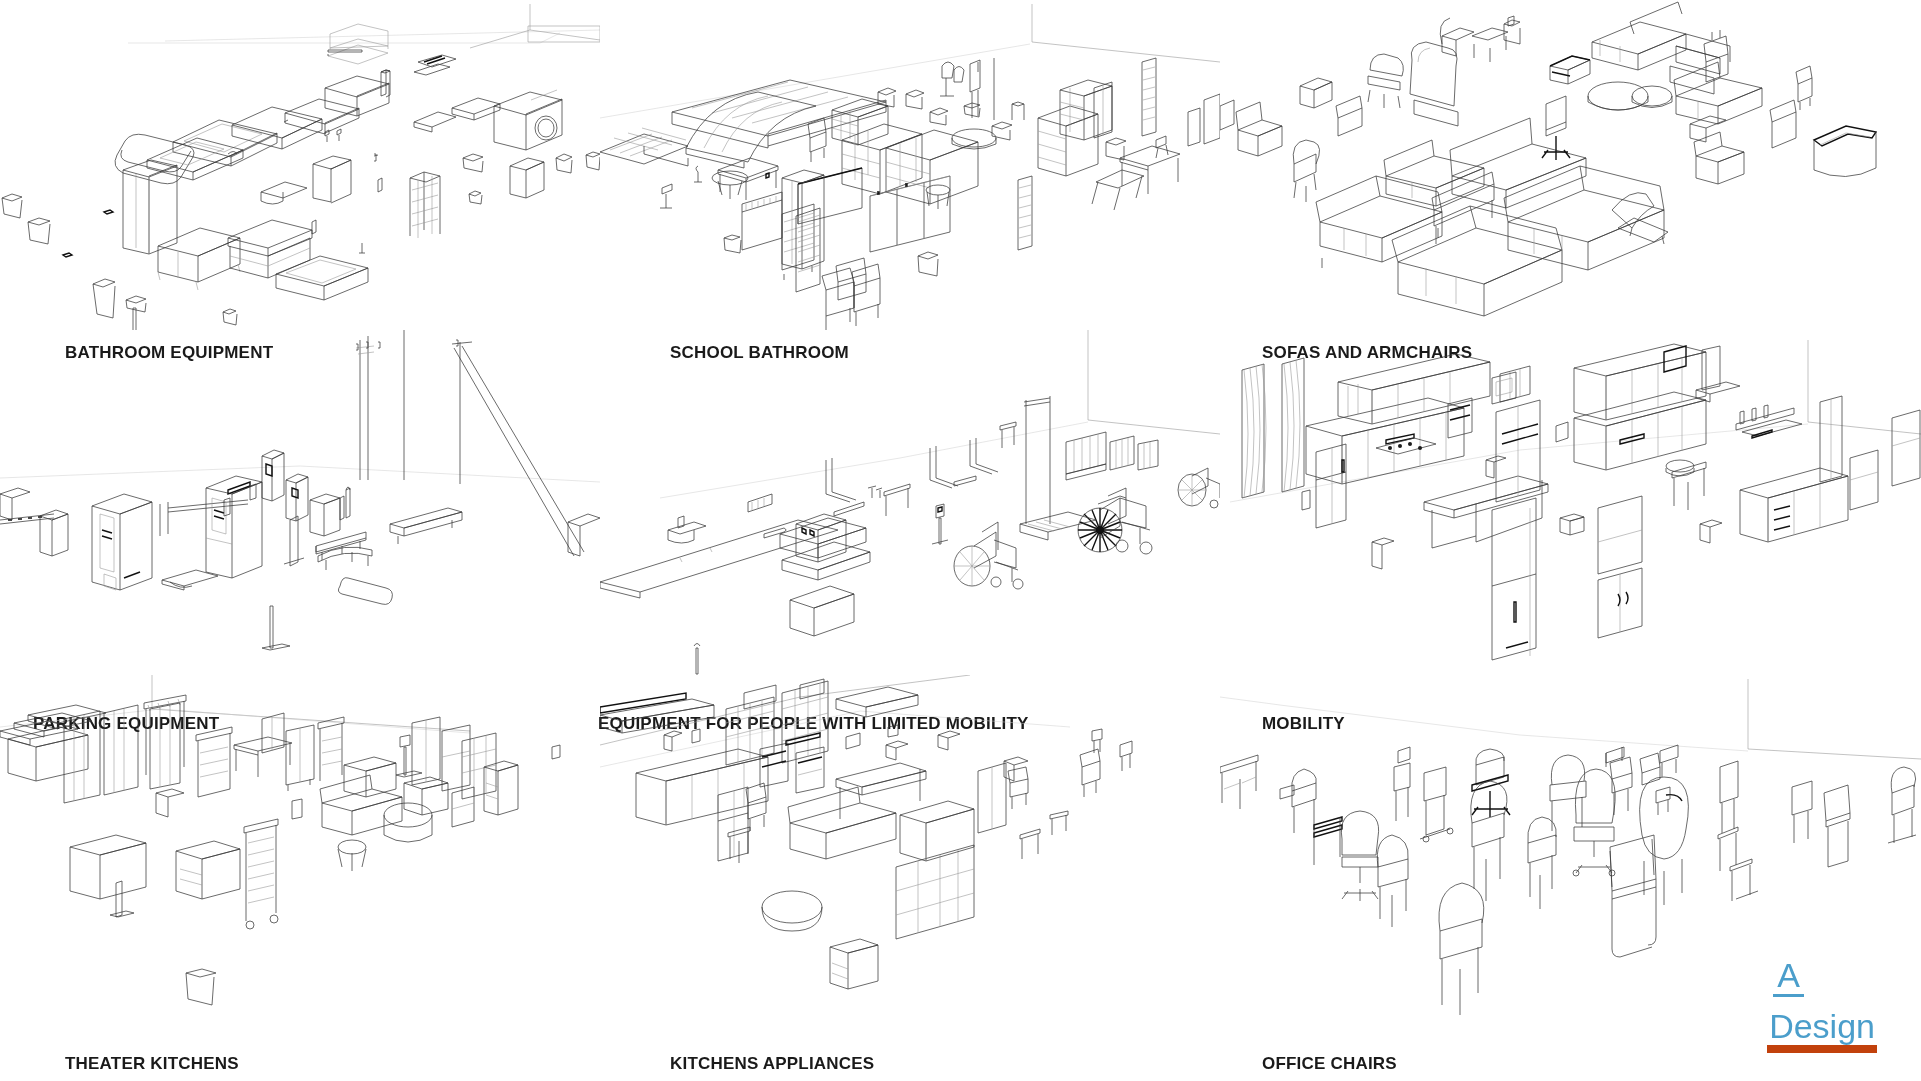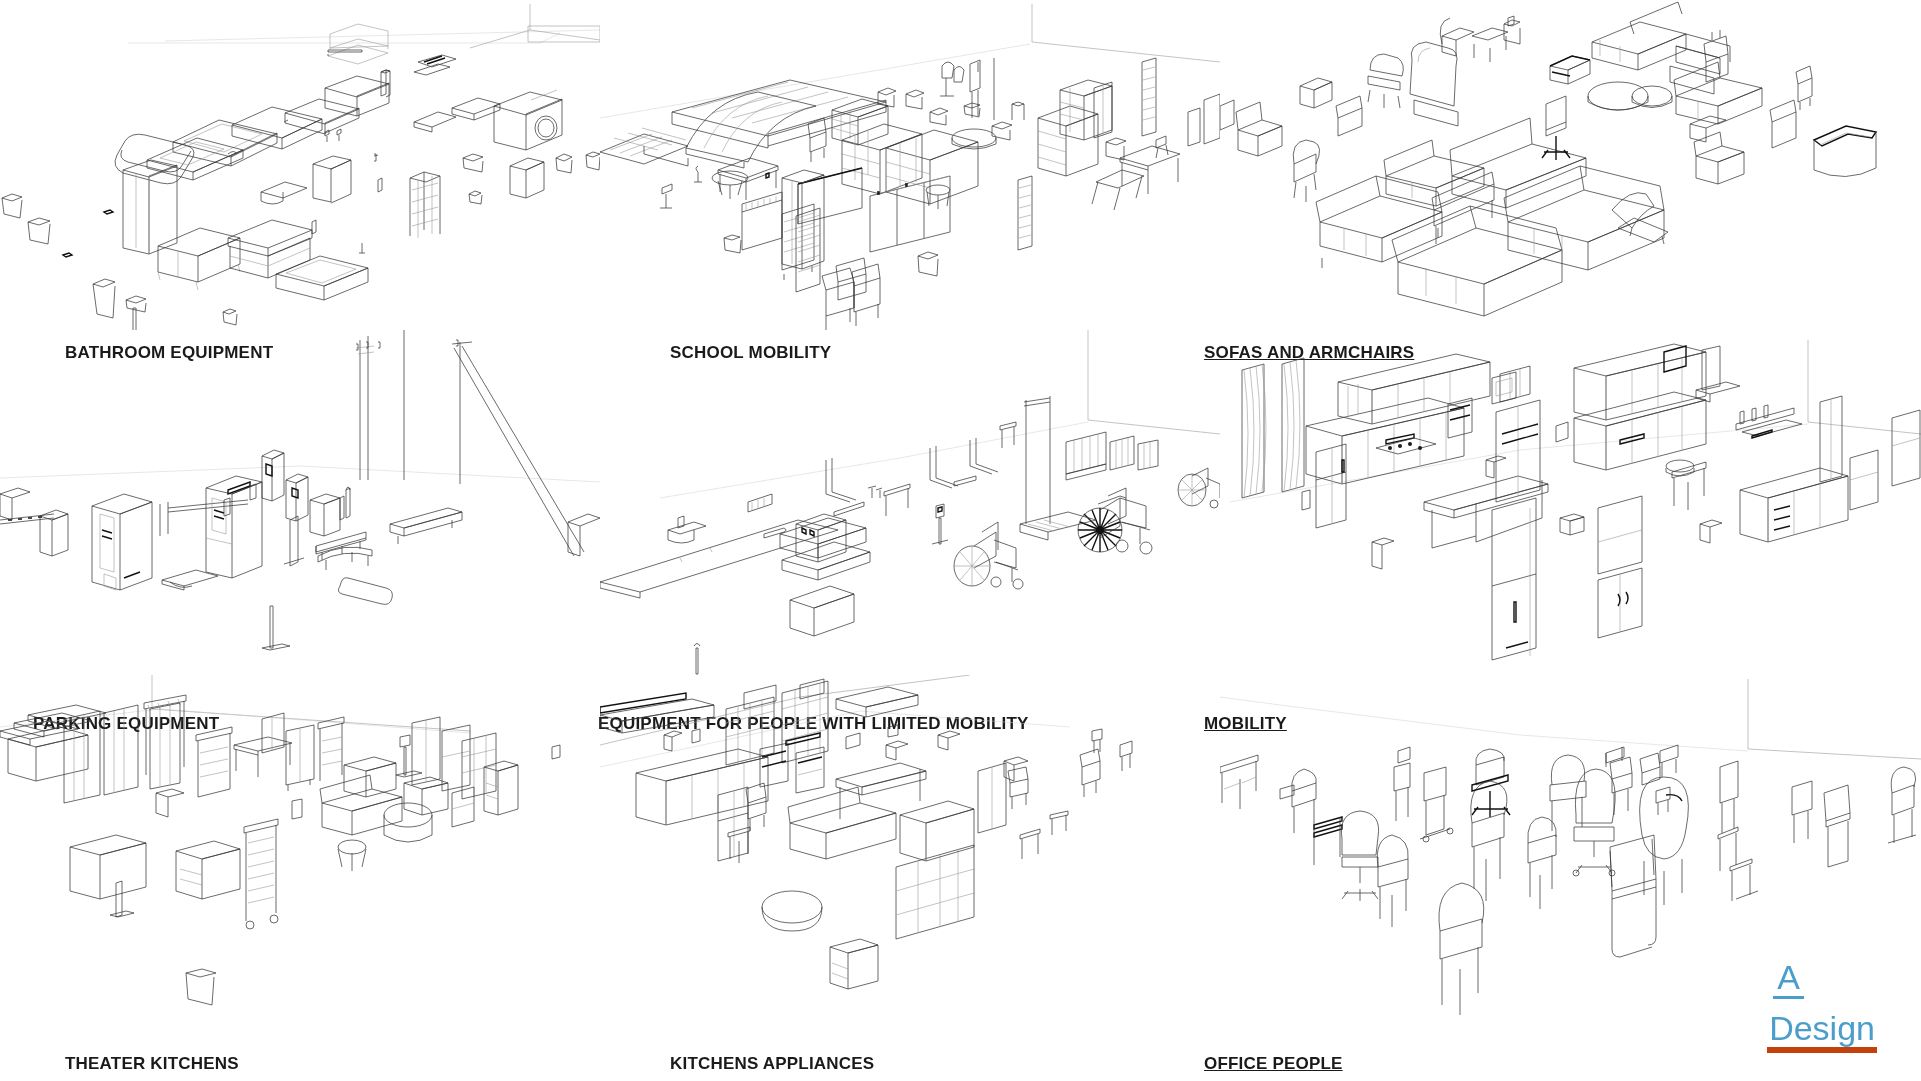--- a/index.html
+++ b/index.html
@@ -53,21 +53,21 @@
   .r3 { top: 675px; height: 370px; }
   .c1 { left: 0px;    width: 600px; }
   .c2 { left: 600px;  width: 620px; }
   .c3 { left: 1220px; width: 701px; }
 
   .lbl-r1 { top: 344px; }
   .lbl-r2 { top: 715px; }
   .lbl-r3 { top: 1055px; }
   .lbl-c1 { left: 65px; }
   .lbl-c2 { left: 670px; }
-  .lbl-c3 { left: 1204px; text-decoration: underline; }
+  .lbl-c3 { left: 1262px; }
   .lbl-c1b { left: 33px; }
   .lbl-c2b { left: 598px; }
 
   
   #brand-mark {
     position: absolute;
     right: 44px;
     bottom: 28px;
     text-align: left;
     line-height: 1;
@@ -81,21 +81,21 @@
     border-bottom: 3px solid #4b9ecb;
     display: inline-block;
     padding: 0 4px 2px 4px;
     margin-left: 6px;
   }
   .brand-word {
     font-family: "Liberation Sans", sans-serif;
     font-size: 34px;
     font-weight: 400;
     color: #4b9ecb;
-    border-bottom: 6px solid #c2410c;
+    border-bottom: 8px solid #c2410c;
     display: inline-block;
     padding: 0 2px 2px 2px;
     margin-top: 12px;
   }
   
   .ln   { stroke: #3a3a3a; stroke-width: 0.75; fill: none; vector-effect: non-scaling-stroke; }
   .ln-l { stroke: #9a9a9a; stroke-width: 0.6;  fill: none; vector-effect: non-scaling-stroke; }
   .ln-f { stroke: #cfcfcf; stroke-width: 0.5;  fill: none; vector-effect: non-scaling-stroke; }
   .ln-d { stroke: #111111; stroke-width: 1.4;  fill: none; vector-effect: non-scaling-stroke; }
   .fl-d { fill: #1c1c1c; stroke: none; }
@@ -357,21 +357,21 @@
         <path class="ln" d="M506 142 l10 -4 l10 3 l-10 4 z M506 142 l0 14 l18 4 l0 -14"></path>
         <path class="ln" d="M588 112 l12 -4 l0 34 l-12 4 z"></path>
         <path class="ln" d="M604 100 l16 -6 l0 44 l-16 6 z"></path>
         <path class="ln" d="M556 140 l10 -4 l0 8 l-10 4 z M558 148 l-2 10 M566 145 l2 10"></path>
         <path class="ln-d" d="M166 174 l3 -1 l0 4 l-3 1 z"></path>
         <path class="ln" d="M98 172 l0 10 M94 182 l8 0 M98 172 q-4 -4 0 -6"></path>
         <path class="ln" d="M62 188 l10 -4 l0 6 l-10 4 z M66 194 l0 14 M60 208 l12 0"></path>
       </svg>
     </div>
   </div>
-  <div class="panel-label lbl-r1 lbl-c2">SCHOOL MOBILITY</div>
+  <div class="panel-label lbl-r1 lbl-c2">SCHOOL BATHROOM</div>
 
   <div class="panel r1 c3">
     <div class="panel-art">
       <svg viewBox="0 0 701 330" preserveAspectRatio="none">
 
         <path class="ln" d="M178 262 l78 -34 l86 22 l-78 34 z"></path>
         <path class="ln" d="M178 262 l0 32 l86 22 l0 -32"></path>
         <path class="ln" d="M264 284 l78 -34 l0 32 l-78 34"></path>
         <path class="ln-l" d="M206 268 l0 28 M236 276 l0 28"></path>
         <path class="ln" d="M178 262 l-6 -22 l78 -34 l6 22"></path>
@@ -1135,21 +1135,21 @@
         <path class="ln" d="M440 76 l18 -6 l0 12 l-18 6 z"></path>
         <path class="ln" d="M442 88 l0 14 M456 84 l0 14"></path>
         <path class="ln" d="M436 116 l14 -4 l0 12 l-14 4 z"></path>
         <path class="ln" d="M438 128 l0 12 M448 125 l0 12"></path>
         <path class="ln" d="M300 186 l24 -8 l0 4 l-24 8 z" style="display:none"></path>
         <path class="ln" d="M178 76 l12 -4 l0 12 l-12 4 z"></path>
         <path class="ln" d="M60 114 l14 -4 l0 10 l-14 4 z"></path>
       </svg>
     </div>
   </div>
-  <div class="panel-label lbl-r3 lbl-c3">OFFICE PEOPLE</div>
+  <div class="panel-label lbl-r3 lbl-c3">OFFICE CHAIRS</div>
 
   <div id="brand-mark">
     <div>
       <span class="brand-a">A</span>
     </div>
     <div>
       <span class="brand-word">Design</span>
     </div>
   </div>
 

